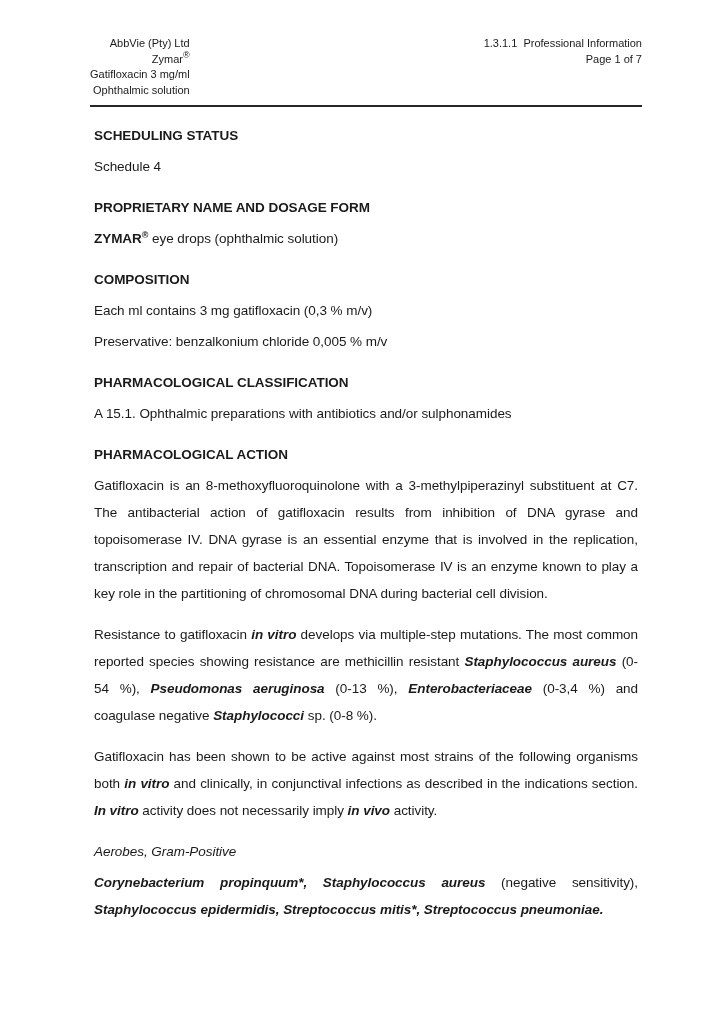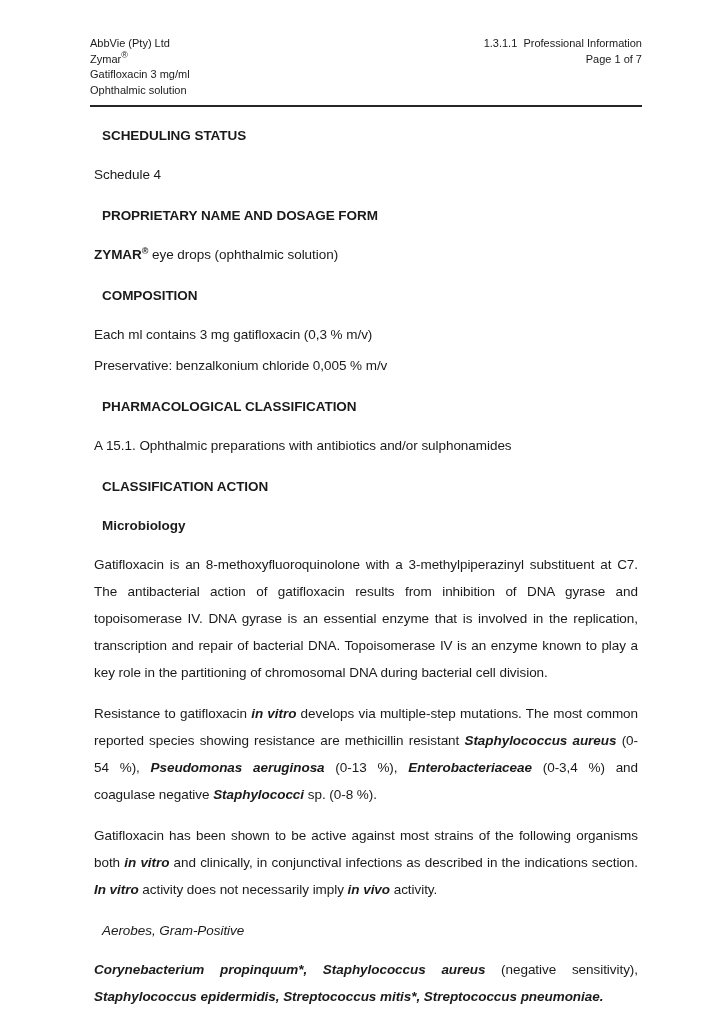--- a/index.html
+++ b/index.html
@@ -25,41 +25,42 @@
   .hdr {
     display: flex;
     justify-content: space-between;
     align-items: flex-start;
   }
   .hdr-left .hdr-line,
   .hdr-right .hdr-line {
     font-size: 11px;
     line-height: 15.5px;
     white-space: pre-wrap;
+    text-align: right;
   }
   .hdr-right {
     text-align: right;
   }
   .rule {
     height: 0;
     border-top: 2px solid #262626;
     margin-top: 7px;
   }
   
   .doc-body {
     margin-top: 15px;
     font-size: 13.5px;
     line-height: 27px;
     letter-spacing: -0.05px;
   }
   .block { margin: 0; }
   .block + .block { margin-top: 14px; }
   .h {
     font-weight: 700;
-    margin: 12px;
+    margin: 4px;
     font-size: 13.5px;
     line-height: 27px;
   }
   .line, .para {
     margin: 4px;
   }
   .para {
     text-align: justify;
   }
   
@@ -115,22 +116,21 @@
       <p class="line">Each ml contains 3 mg gatifloxacin (0,3 % m/v)</p>
       <p class="line">Preservative: benzalkonium chloride 0,005 % m/v</p>
     </div>
 
     <div class="block">
       <p class="h">PHARMACOLOGICAL CLASSIFICATION</p>
       <p class="line">A 15.1. Ophthalmic preparations with antibiotics and/or sulphonamides</p>
     </div>
 
     <div class="block">
-      <p class="h">CLASSIFICATION ACTION</p>
-      <p class="h">Microbiology</p>
+      <p class="h">PHARMACOLOGICAL ACTION</p>
       <p class="para">Gatifloxacin is an 8-methoxyfluoroquinolone with a 3-methylpiperazinyl substituent at C7. The antibacterial action of gatifloxacin results from inhibition of DNA gyrase and topoisomerase IV. DNA gyrase is an essential enzyme that is involved in the replication, transcription and repair of bacterial DNA. Topoisomerase IV is an enzyme known to play a key role in the partitioning of chromosomal DNA during bacterial cell division.</p>
     </div>
 
     <div class="block">
       <p class="para"><span>Resistance to gatifloxacin </span><span class="seg-i">in vitro</span><span> develops via multiple-step mutations. The most common reported species showing resistance are methicillin resistant </span><span class="seg-i">Staphylococcus aureus</span><span> (0-54 %), </span><span class="seg-i">Pseudomonas aeruginosa</span><span> (0-13 %), </span><span class="seg-i">Enterobacteriaceae</span><span> (0-3,4 %) and coagulase negative </span><span class="seg-i">Staphylococci</span><span> sp. (0-8 %).</span></p>
     </div>
 
     <div class="block">
       <p class="para"><span>Gatifloxacin has been shown to be active against most strains of the following organisms both </span><span class="seg-i">in vitro</span><span> and clinically, in conjunctival infections as described in the indications section. </span><span class="seg-i">In vitro</span><span> activity does not necessarily imply </span><span class="seg-i">in vivo</span><span> activity.</span></p>
     </div>

